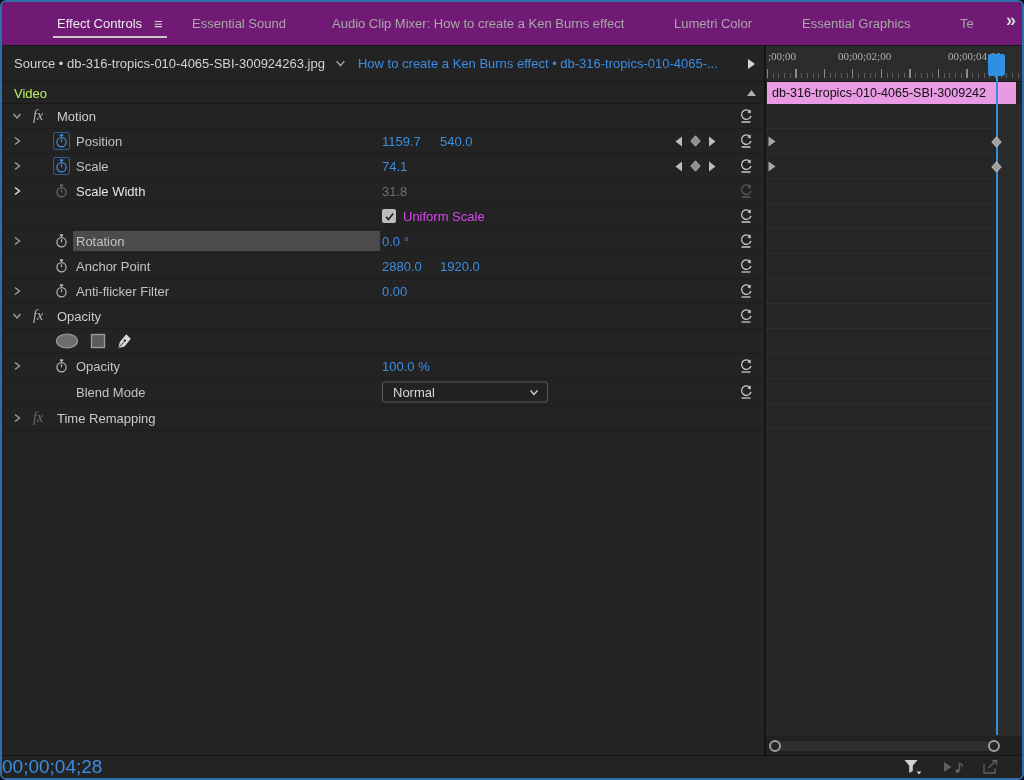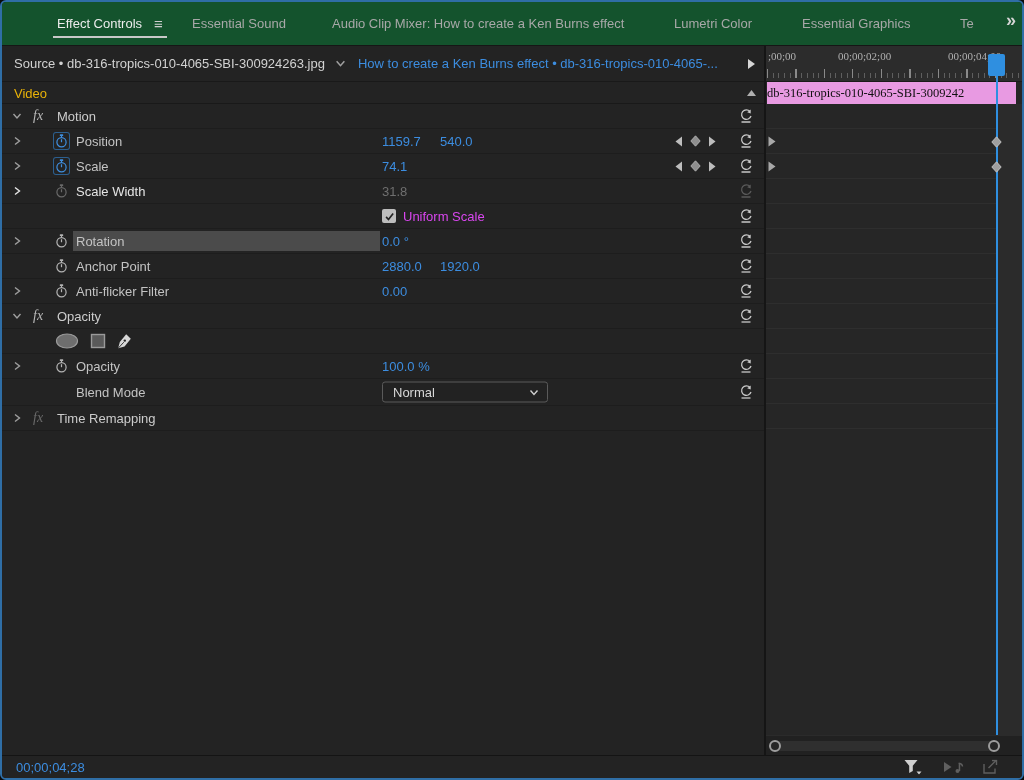--- a/index.html
+++ b/index.html
@@ -4,35 +4,35 @@
 <style>
   html,body{margin:0;padding:0;background:#0a0a0a;}
   *{box-sizing:border-box;}
   .window{
     position:relative;width:1024px;height:780px;
     background:#232323;border:2px solid #2f6ea6;border-radius:6px;
     overflow:hidden;
     font-family:"Liberation Sans",sans-serif;color:#c3c3c3;font-size:13px;
   }
   
-  .tabbar{position:absolute;left:0;top:0;right:0;height:44px;background:#14532d;border-bottom:1px solid #161616;}
+  .tabbar{position:absolute;left:0;top:0;right:0;height:44px;background:#701a75;border-bottom:1px solid #161616;}
   .tab{position:absolute;top:10px;height:24px;line-height:24px;color:#a8a8a8;white-space:nowrap;cursor:default;}
   .tab.active{color:#ececec;}
   .tab.active .underline{position:absolute;left:-4px;right:-4px;bottom:-2px;height:2px;background:#c8c8c8;}
   .tab .menu-glyph{display:inline-block;margin-left:12px;color:#cfcfcf;font-size:15px;vertical-align:-1px;}
   .overflow{position:absolute;right:8px;top:8px;color:#d4d4d4;font-size:18px;font-weight:bold;letter-spacing:-2px;}
   
   .left-pane{position:absolute;left:0;top:44px;width:762px;bottom:23px;background:#232323;}
   .src-row{position:relative;height:36px;border-bottom:1px solid #191919;display:flex;align-items:center;}
   .src-label{margin-left:12px;color:#d2d2d2;white-space:nowrap;}
   .src-chev{margin-left:10px;color:#9f9f9f;display:flex;}
   .src-link{margin-left:12px;color:#3c8de0;white-space:nowrap;overflow:hidden;max-width:378px;text-overflow:ellipsis;}
   .src-play{position:absolute;right:8px;top:50%;transform:translateY(-50%);display:flex;}
   .video-hdr{position:relative;height:22px;border-bottom:1px solid #191919;}
-  .video-hdr .lblv{position:absolute;left:12px;top:50%;transform:translateY(-50%);color:#eab308;}
+  .video-hdr .lblv{position:absolute;left:12px;top:50%;transform:translateY(-50%);color:#bef264;}
   .video-hdr .collapse{position:absolute;left:744px;top:50%;transform:translateY(-50%);display:flex;}
   .row{position:relative;height:25px;border-bottom:1px solid #1d1d1d;}
   .row.tall{height:27px;}
   .exp{position:absolute;left:10px;top:50%;transform:translateY(-50%);color:#9f9f9f;display:flex;}
   .fxg{position:absolute;left:31px;top:50%;transform:translateY(-50%);
        font-family:"Liberation Serif",serif;font-style:italic;font-size:14px;color:#b9b9b9;}
   .sec-lbl{position:absolute;left:55px;top:50%;transform:translateY(-50%);color:#cccccc;}
   .sw{position:absolute;left:52px;top:50%;transform:translateY(-50%);color:#b5b5b5;display:flex;padding:1px;}
   .sw.on{color:#3f8fe0;box-shadow:0 0 0 1px #2c5f8f;border-radius:2px;}
   .plbl{position:absolute;left:74px;top:50%;transform:translateY(-50%);color:#c3c3c3;z-index:2;}
@@ -57,36 +57,36 @@
   
   .right-pane{position:absolute;left:764px;top:44px;right:0;bottom:23px;background:#262626;}
   .ruler{position:absolute;left:0;right:0;top:0;height:36px;background:#2c2c2c;border-bottom:1px solid #1a1a1a;}
   .ruler .rl{position:absolute;top:4px;font-size:11px;color:#b0b0b0;white-space:nowrap;font-family:Liberation Serif, serif;}
   .ticks-s{position:absolute;left:1px;right:0;bottom:3px;height:5px;
            background:repeating-linear-gradient(to right,#5f5f5f 0 1px,transparent 1px 5.7px);}
   .ticks-b{position:absolute;left:1px;right:0;bottom:3px;height:9px;
            background:repeating-linear-gradient(to right,#8a8a8a 0 1px,transparent 1px 28.5px);}
   .clipbar{position:absolute;left:1px;top:36px;width:249px;height:22px;background:#e89ae2;color:#101010;
            display:flex;align-items:center;white-space:nowrap;overflow:hidden;font-size:12.5px;}
-  .clipbar span{font-family:Liberation Serif, serif;}
+  .clipbar span{margin-left:5px;}
   .beyond{position:absolute;left:231px;right:0;top:58px;bottom:20px;background:#2b2b2b;}
   .tl-seps{position:absolute;left:0;right:26px;top:58px;height:330px;
            background:repeating-linear-gradient(to bottom,transparent 0 24px,#2e2e2e 24px 25px);}
   .edge-tri{position:absolute;left:2px;display:flex;}
   .kf-diamond{position:absolute;left:225px;display:flex;z-index:3;}
   .playhead-line{position:absolute;left:230px;top:26px;bottom:20px;width:2px;background:#2f8fe0;z-index:2;}
   .playhead-head{position:absolute;left:222px;top:8px;width:17px;height:22px;background:#2f8fe0;border-radius:2px;z-index:4;}
   .hscroll{position:absolute;left:0;right:0;bottom:0;height:20px;background:#212121;border-top:1px solid #2b2b2b;}
   .hs-track{position:absolute;left:10px;width:220px;top:50%;height:10px;transform:translateY(-50%);background:#2f2f2f;border-radius:5px;}
   .hs-knob{position:absolute;top:50%;transform:translateY(-50%);width:12px;height:12px;border-radius:50%;
            border:2px solid #9d9d9d;background:#262626;}
   .hs-knob.l{left:3px;} .hs-knob.r{left:222px;}
   
   .statusbar{position:absolute;left:0;right:0;bottom:0;height:23px;background:#232323;border-top:1px solid #141414;}
-  .timecode{position:absolute;left:14px;top:50%;transform:translateY(-50%);color:#3c8de0;font-size:13px;}
+  .timecode{position:absolute;left:0;top:50%;transform:translateY(-50%);color:#3c8de0;font-size:19px;}
   .sb-icon{position:absolute;top:50%;transform:translateY(-50%);display:flex;}
   .funnel{right:100px;color:#d0d0d0;}
   .playaudio{right:58px;color:#5f5f5f;}
   .exporti{right:24px;color:#5f5f5f;}
 </style>
 </head>
 <body>
 
 <div class="window">
 

